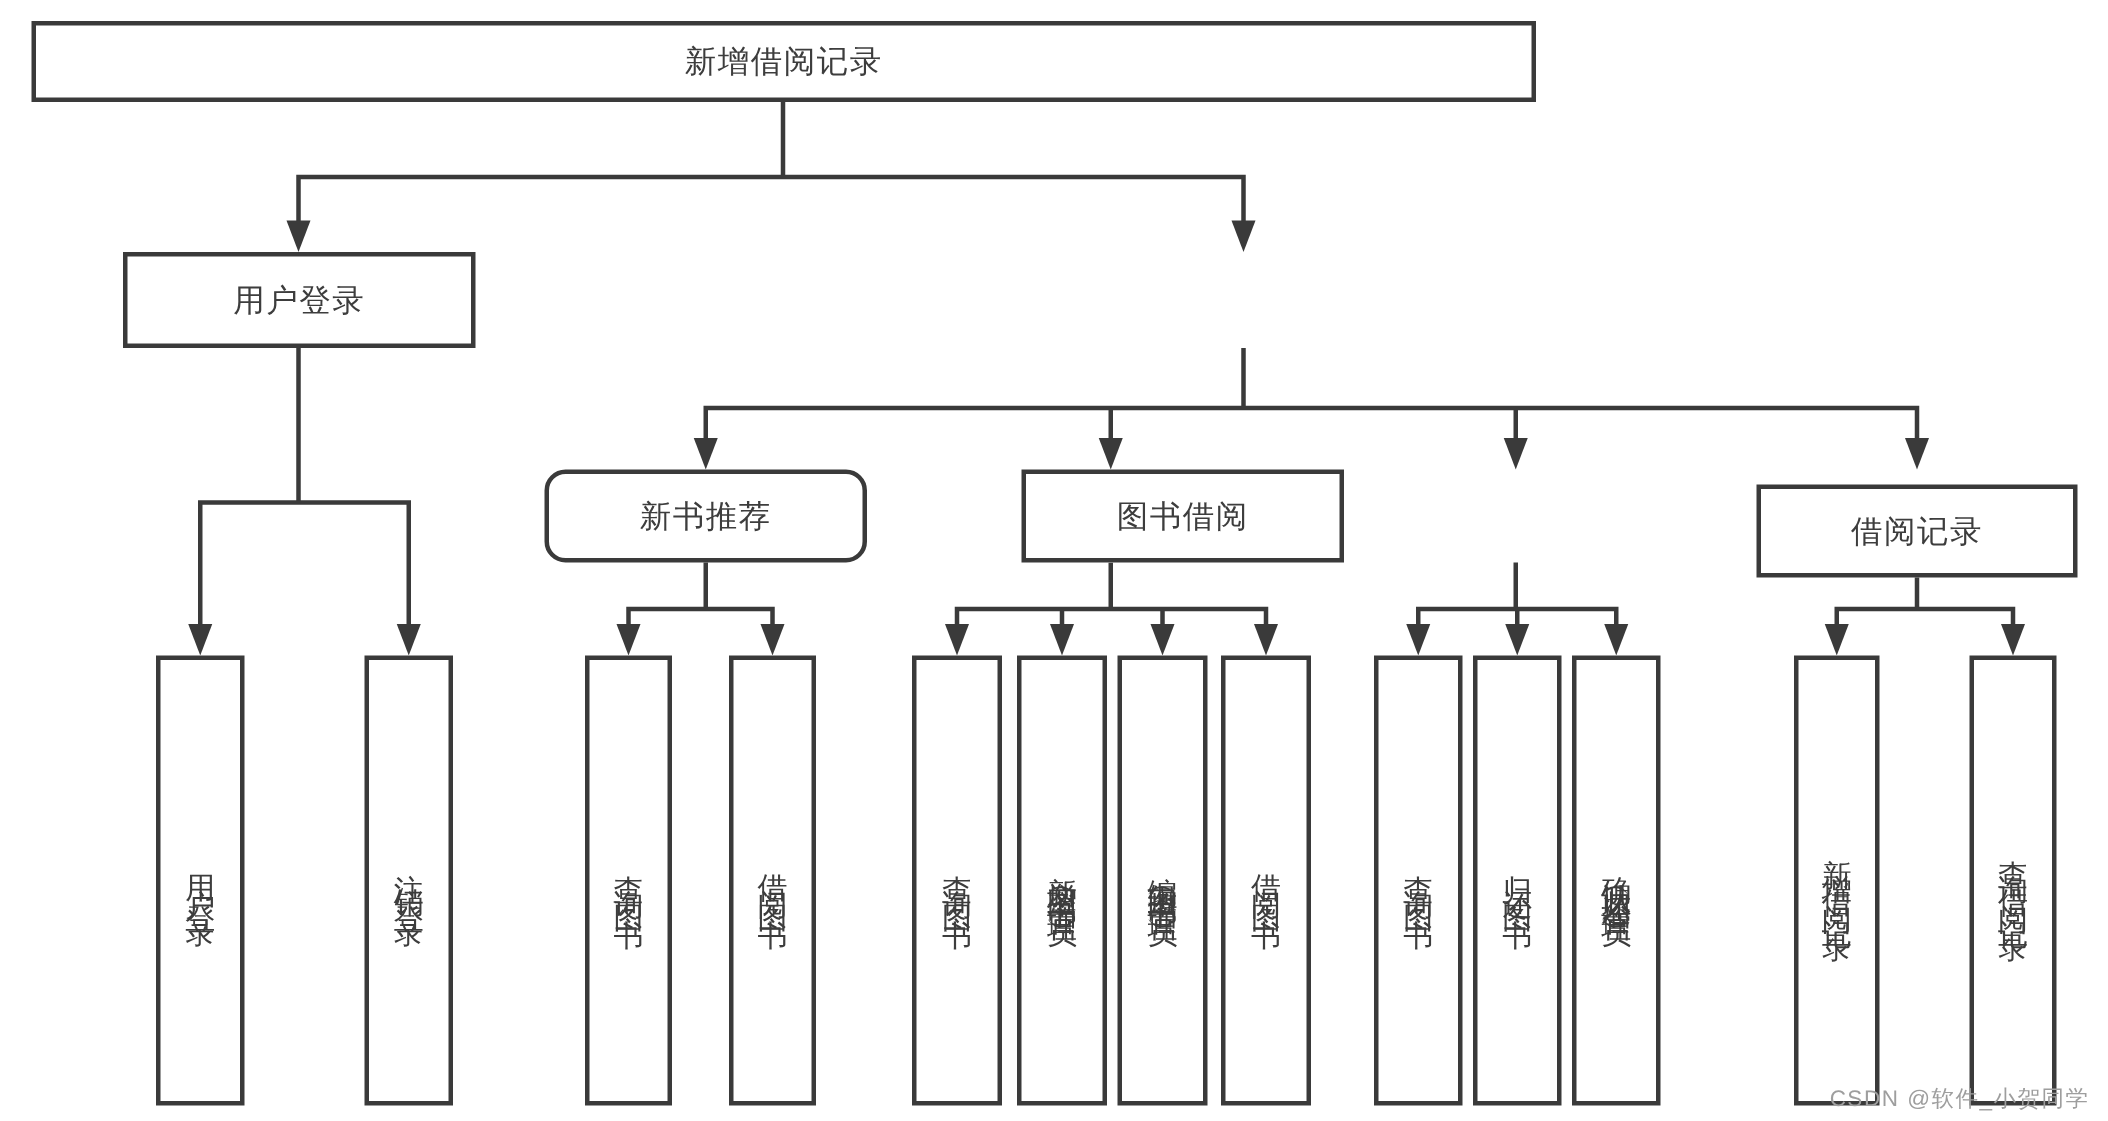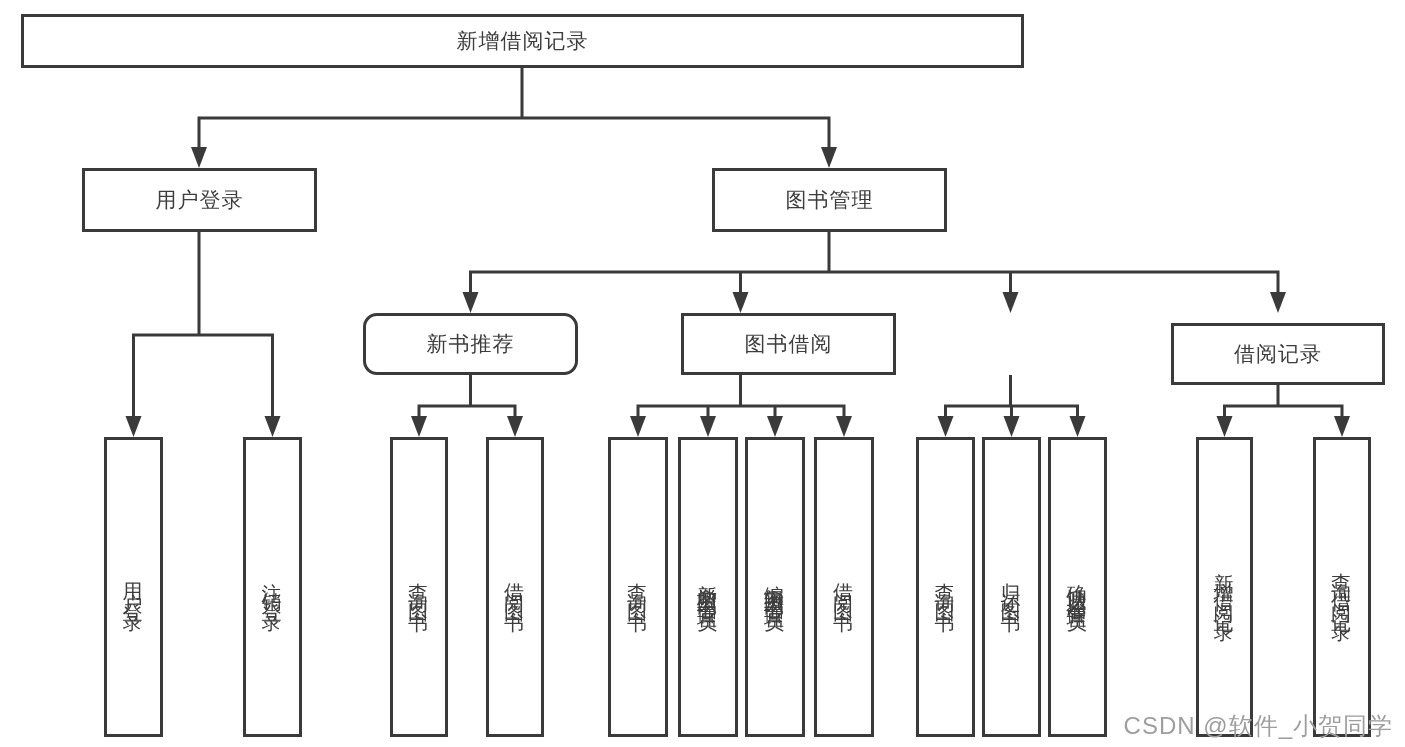--- a/index.html
+++ b/index.html
@@ -65,21 +65,21 @@
   .l9  { left: 916px;  width: 59px; }
   .l10 { left: 982px;  width: 59px; }
   .l11 { left: 1048px; width: 59px; }
   .l12 { left: 1196px; width: 57px; }
   .l13 { left: 1313px; width: 58px; }
 
   .watermark {
     position: absolute;
     right: 12px;
     bottom: 5px;
-    font-size: 24px;
+    font-size: 15px;
     color: var(--watermark);
     letter-spacing: 1px;
     z-index: 5;
   }
 </style>
 </head>
 <body>
 
 <div class="canvas">
 
@@ -122,23 +122,20 @@
       <path d="M1334 416 L1350 416 L1342 437 Z"></path>
     </g>
   </svg>
 
   <div class="node h n-root">
     <span>新增借阅记录</span>
   </div>
 
   <div class="node h n-login">
     <span>用户登录</span>
-  </div>
-  <div class="node h n-mgmt">
-    <span>图书管理</span>
   </div>
 
   <div class="node h n-newrec">
     <span>新书推荐</span>
   </div>
   <div class="node h n-borrow">
     <span>图书借阅</span>
   </div>
   <div class="node h n-record">
     <span>借阅记录</span>

